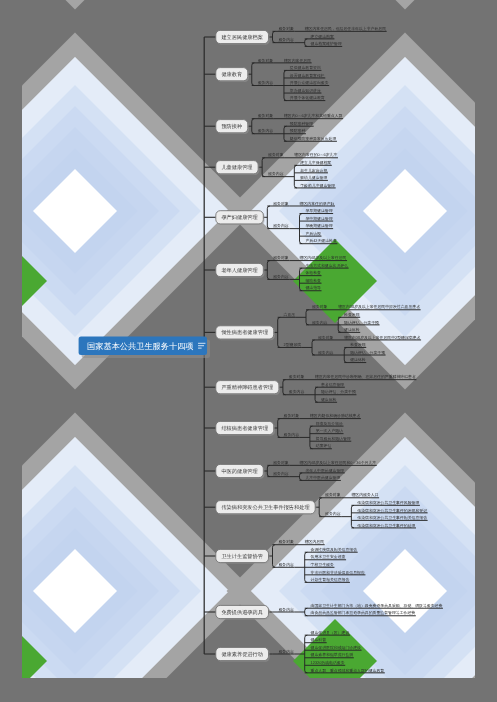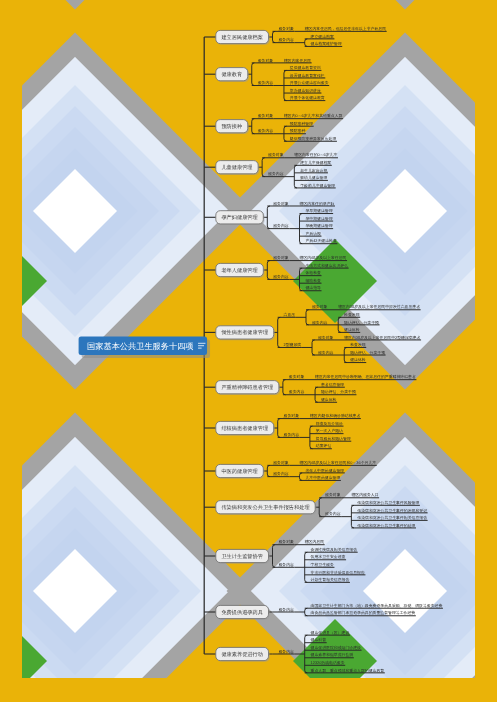--- a/index.html
+++ b/index.html
@@ -1,18 +1,18 @@
 <!DOCTYPE html>
 <html><head>
 <meta charset="utf-8">
 <title>mindmap</title>
 <style>
 html,body{margin:0;padding:0;background:#fff;}
 body{width:497px;height:702px;overflow:hidden;font-family:"Liberation Sans",sans-serif;}
-#stage{position:relative;width:497px;height:702px;overflow:hidden;background:#eab308;}
+#stage{position:relative;width:497px;height:702px;overflow:hidden;background:#737373;}
 #bg,#map{position:absolute;left:0;top:0;}
 text{font-family:"Liberation Sans",sans-serif;text-rendering:geometricPrecision;}
 </style>
 </head>
 <body>
 
 <div id="stage">
 <svg id="bg" width="497" height="702">
       <defs>
         <clipPath id="bgclip">

